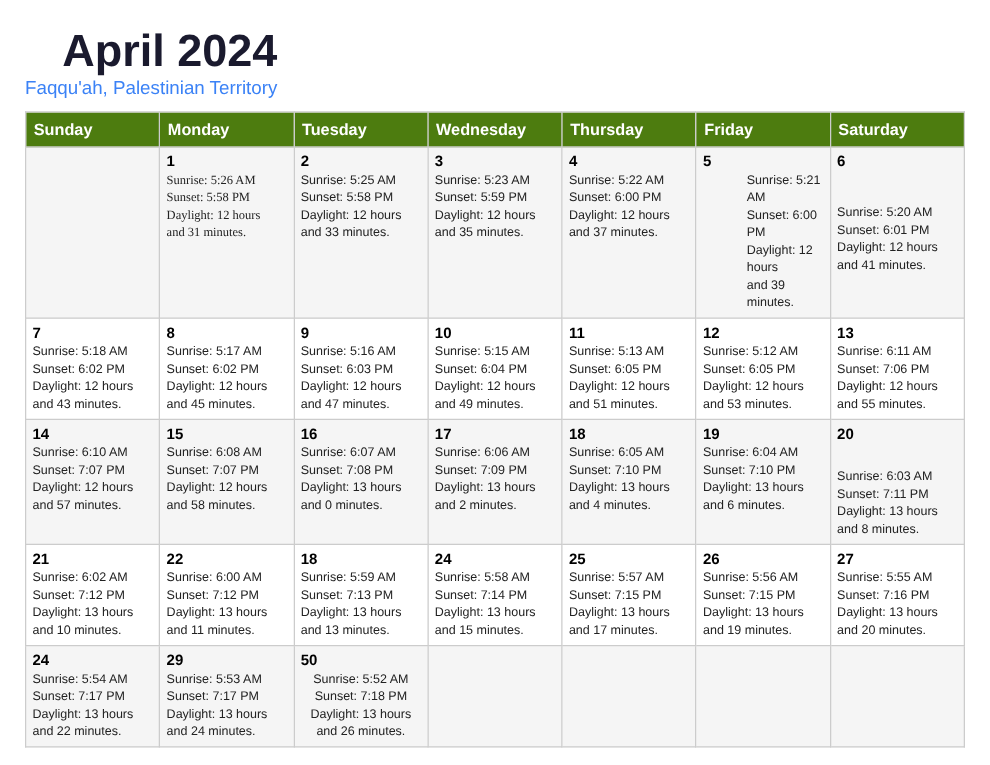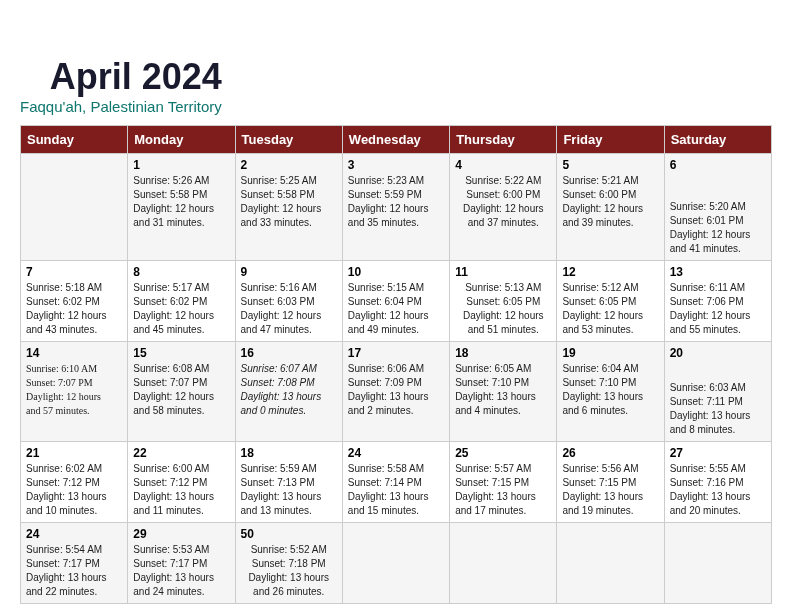--- a/index.html
+++ b/index.html
@@ -34,33 +34,32 @@
       width: 30px;
       height: 28px;
     }
     .title-section {
       text-align: right;
     }
     .month-title {
       font-size: 36px;
       font-weight: bold;
       color: #1a1a2e;
-      margin-top: 36px;
     }
     .subtitle {
       font-size: 15px;
-      color: #0f766e;
+      color: #3b82f6;
     }
     table {
       width: 100%;
       border-collapse: collapse;
       font-size: 11px;
     }
     thead tr th {
-      background-color: #7f1d1d;
+      background-color: #4d7c0f;
       color: #fff;
       text-align: left;
       padding: 6px 6px;
       font-size: 13px;
       font-weight: bold;
       border: 1px solid #ccc;
     }
     tbody tr td {
       border: 1px solid #ccc;
       vertical-align: top;
@@ -109,49 +108,49 @@
         <th>Thursday</th>
         <th>Friday</th>
         <th>Saturday</th>
       </tr>
   </thead>
   <tbody id="calendar-body">
   <tr>
         <td class="empty-cell"></td>
         <td>
           <span class="day-number">1</span>
-          <div class="day-info" style="white-space: pre-line;">Sunrise: 5:26 AM
+          <div class="day-info" style="white-space: pre-line; font-family: Liberation Serif, serif;">Sunrise: 5:26 AM
 Sunset: 5:58 PM
 Daylight: 12 hours
 and 31 minutes.</div>
         </td>
         <td>
           <span class="day-number">2</span>
           <div class="day-info" style="white-space: pre-line;">Sunrise: 5:25 AM
 Sunset: 5:58 PM
 Daylight: 12 hours
 and 33 minutes.</div>
         </td>
         <td>
           <span class="day-number">3</span>
           <div class="day-info" style="white-space: pre-line;">Sunrise: 5:23 AM
 Sunset: 5:59 PM
 Daylight: 12 hours
 and 35 minutes.</div>
         </td>
         <td>
           <span class="day-number">4</span>
-          <div class="day-info" style="white-space: pre-line; text-align: center;">Sunrise: 5:22 AM
+          <div class="day-info" style="white-space: pre-line;">Sunrise: 5:22 AM
 Sunset: 6:00 PM
 Daylight: 12 hours
 and 37 minutes.</div>
         </td>
         <td>
           <span class="day-number">5</span>
-          <div class="day-info" style="white-space: pre-line;">Sunrise: 5:21 AM
+          <div class="day-info" style="white-space: pre-line; margin-left: 35px;">Sunrise: 5:21 AM
 Sunset: 6:00 PM
 Daylight: 12 hours
 and 39 minutes.</div>
         </td>
         <td>
           <span class="day-number">6</span>
           <div class="day-info" style="white-space: pre-line; margin-top: 28px;">Sunrise: 5:20 AM
 Sunset: 6:01 PM
 Daylight: 12 hours
 and 41 minutes.</div>
@@ -181,21 +180,21 @@
         </td>
         <td>
           <span class="day-number">10</span>
           <div class="day-info" style="white-space: pre-line;">Sunrise: 5:15 AM
 Sunset: 6:04 PM
 Daylight: 12 hours
 and 49 minutes.</div>
         </td>
         <td>
           <span class="day-number">11</span>
-          <div class="day-info" style="white-space: pre-line; text-align: center;">Sunrise: 5:13 AM
+          <div class="day-info" style="white-space: pre-line;">Sunrise: 5:13 AM
 Sunset: 6:05 PM
 Daylight: 12 hours
 and 51 minutes.</div>
         </td>
         <td>
           <span class="day-number">12</span>
           <div class="day-info" style="white-space: pre-line;">Sunrise: 5:12 AM
 Sunset: 6:05 PM
 Daylight: 12 hours
 and 53 minutes.</div>
@@ -204,35 +203,35 @@
           <span class="day-number">13</span>
           <div class="day-info" style="white-space: pre-line;">Sunrise: 6:11 AM
 Sunset: 7:06 PM
 Daylight: 12 hours
 and 55 minutes.</div>
         </td>
       </tr>
       <tr>
         <td>
           <span class="day-number">14</span>
-          <div class="day-info" style="white-space: pre-line; font-family: Liberation Serif, serif;">Sunrise: 6:10 AM
+          <div class="day-info" style="white-space: pre-line;">Sunrise: 6:10 AM
 Sunset: 7:07 PM
 Daylight: 12 hours
 and 57 minutes.</div>
         </td>
         <td>
           <span class="day-number">15</span>
           <div class="day-info" style="white-space: pre-line;">Sunrise: 6:08 AM
 Sunset: 7:07 PM
 Daylight: 12 hours
 and 58 minutes.</div>
         </td>
         <td>
           <span class="day-number">16</span>
-          <div class="day-info" style="white-space: pre-line; font-style: italic;">Sunrise: 6:07 AM
+          <div class="day-info" style="white-space: pre-line;">Sunrise: 6:07 AM
 Sunset: 7:08 PM
 Daylight: 13 hours
 and 0 minutes.</div>
         </td>
         <td>
           <span class="day-number">17</span>
           <div class="day-info" style="white-space: pre-line;">Sunrise: 6:06 AM
 Sunset: 7:09 PM
 Daylight: 13 hours
 and 2 minutes.</div>

